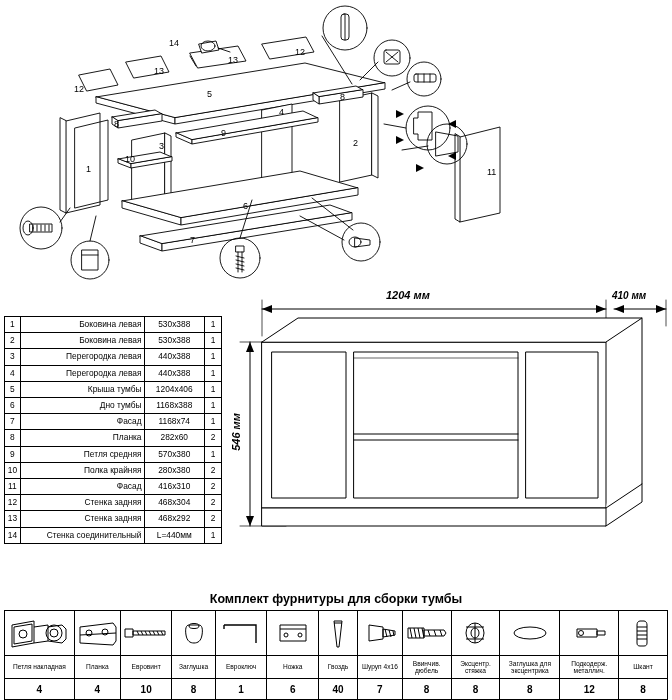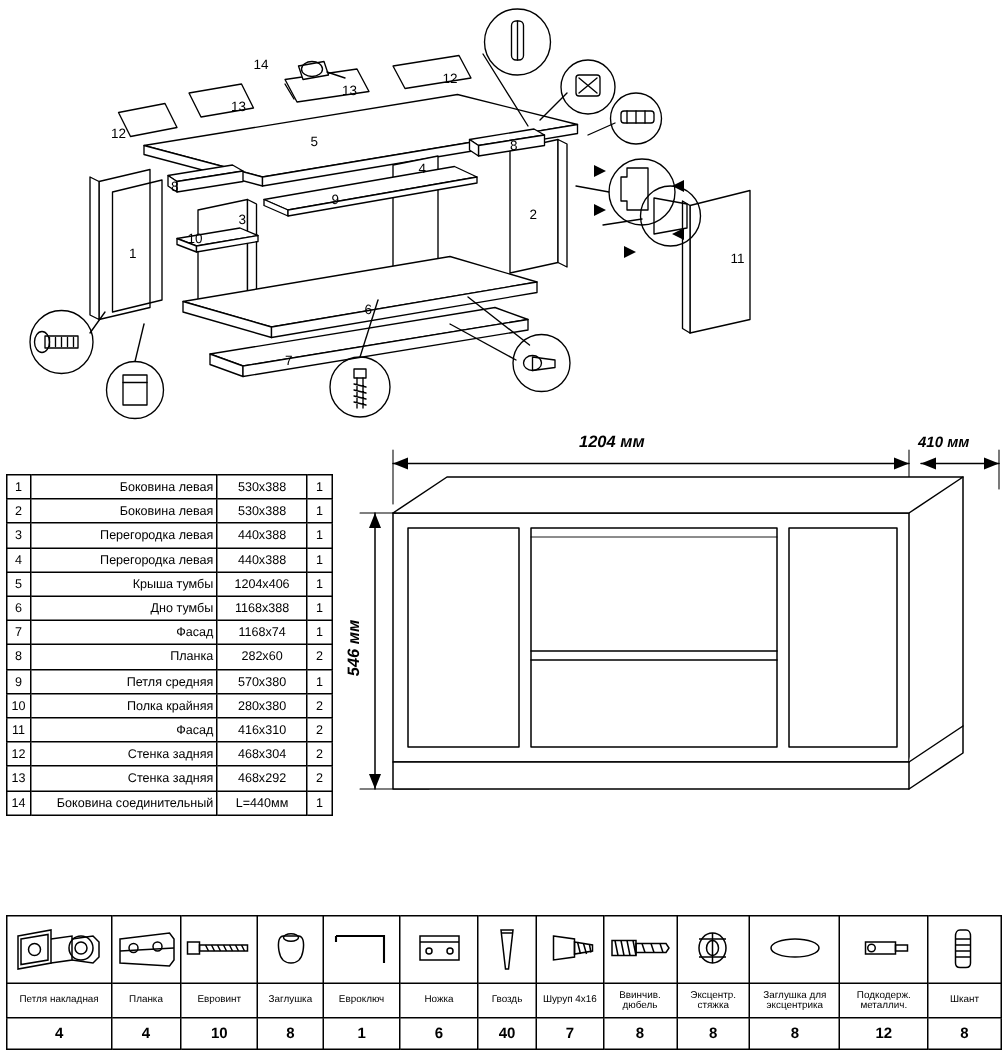--- a/index.html
+++ b/index.html
@@ -248,21 +248,21 @@
           <td class="qty">2</td>
         </tr>
       <tr>
           <td class="num">13</td>
           <td class="name">Стенка задняя</td>
           <td class="size">468х292</td>
           <td class="qty">2</td>
         </tr>
       <tr>
           <td class="num">14</td>
-          <td class="name">Боковина соединительный</td>
+          <td class="name">Стенка соединительный</td>
           <td class="size">L=440мм</td>
           <td class="qty">1</td>
         </tr>
     </tbody>
   </table>
 
   <div id="cabinet">
     <svg viewBox="0 0 446 266" width="446" height="266">
       <g fill="none" stroke="#000" stroke-width="1" stroke-linejoin="round" stroke-linecap="round">
 
@@ -301,20 +301,21 @@
 
         <path d="M36 222 L380 222 L380 240 L36 240 Z" fill="#fff"></path>
         <path d="M380 240 L416 216 L416 198"></path>
       </g>
     </svg>
     <div class="dim-label" style="left:160px;top:3px;">1204 мм</div>
     <div class="dim-label" style="left:386px;top:4px;font-size:10px;text-align:center;">410 мм</div>
     <div class="dim-label" style="left:-18px;top:140px;transform:rotate(-90deg);transform-origin:center;width:56px;text-align:center;">546 мм</div>
   </div>
 
+  <div id="hardware-title">Комплект фурнитуры для сборки тумбы</div>
 
   <table id="hardware-table">
     <colgroup>
       <col style="width:10.0%">
         <col style="width:6.6%">
         <col style="width:7.4%">
         <col style="width:6.2%">
       <col style="width:7.4%">
         <col style="width:7.4%">
         <col style="width:5.6%">

